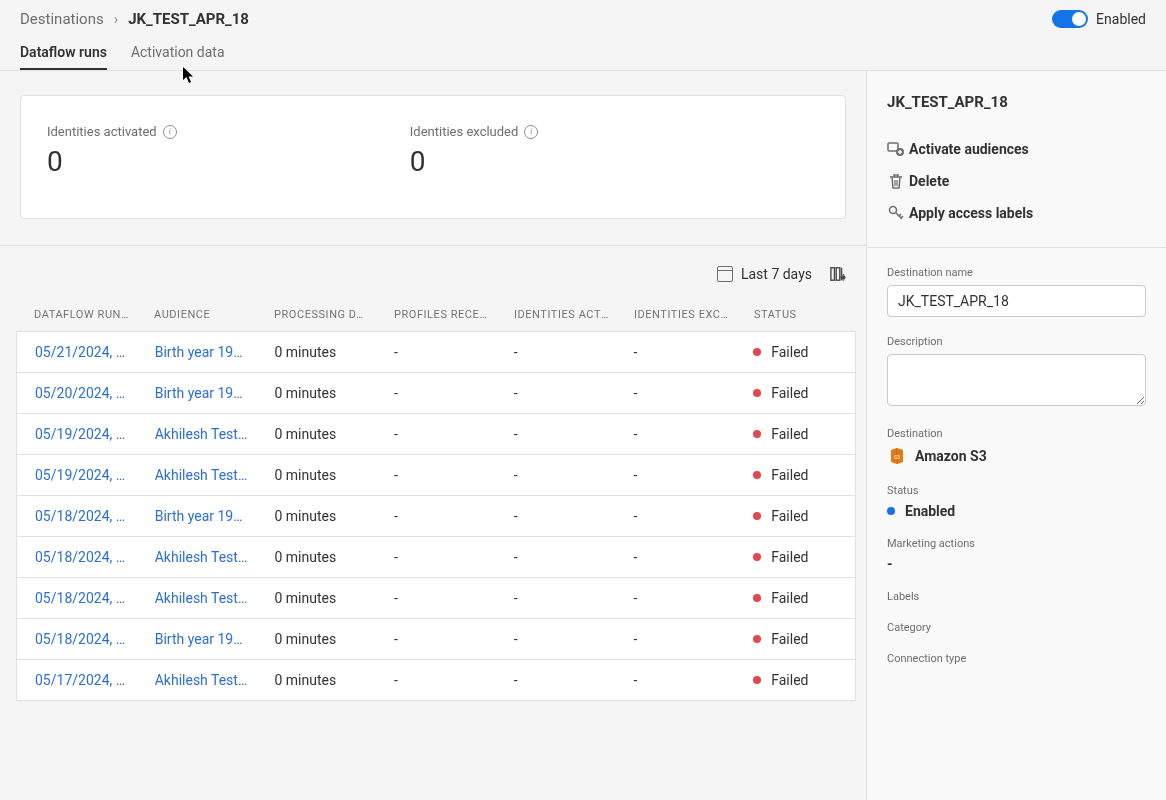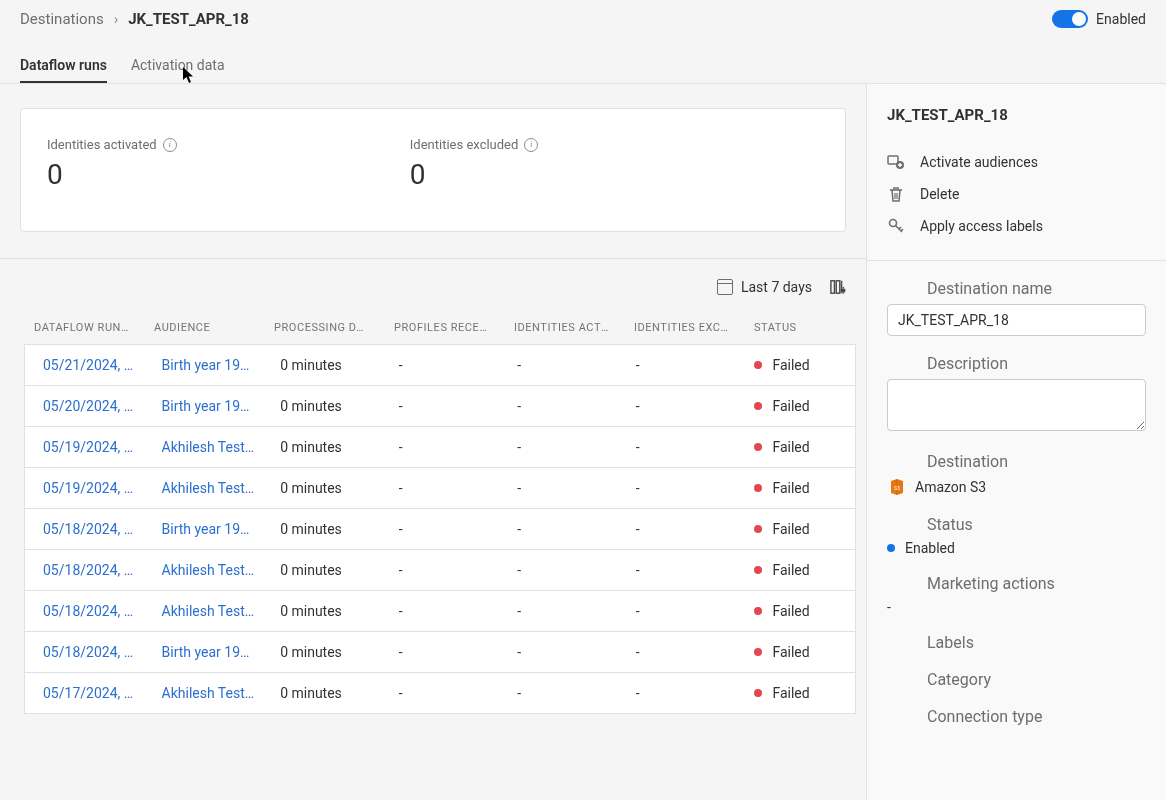--- a/index.html
+++ b/index.html
@@ -23,21 +23,21 @@
   .header{padding:10px 20px 0 20px;border-bottom:1px solid var(--border);}
   .breadcrumb-row{display:flex;align-items:flex-end;justify-content:space-between;padding-bottom:8px;}
   .breadcrumb{display:flex;align-items:center;gap:10px;font-size:15px;}
   .breadcrumb .root{color:var(--text-muted);}
   .breadcrumb .chev{color:var(--text-light);}
   .breadcrumb .current{font-weight:700;color:var(--text);}
   .toggle-wrap{display:flex;align-items:center;gap:8px;}
   .toggle{width:36px;height:18px;border-radius:9px;background:var(--toggle-blue);position:relative;}
   .toggle::after{content:"";position:absolute;width:14px;height:14px;border-radius:50%;background:#fff;top:2px;right:2px;}
   .toggle-label{font-size:14px;color:var(--text);}
-  .tabs{display:flex;gap:24px;margin-top:13px;}
+  .tabs{display:flex;gap:24px;}
   .tab{padding:8px 0 10px 0;font-size:14px;color:var(--text-muted);cursor:pointer;position:relative;}
   .tab.active{color:var(--text);font-weight:600;}
   .tab.active::after{content:"";position:absolute;left:0;right:0;bottom:0;height:2px;background:#323232;}
   
   .body{flex:1;display:flex;overflow:hidden;}
   .main{flex:1;display:flex;flex-direction:column;overflow:hidden;justify-content:flex-end;}
   .side{width:300px;border-left:1px solid var(--border);background:var(--panel-bg);padding:22px 20px;overflow:auto;}
   
   .stats-wrap{padding:24px 20px 26px 20px;border-bottom:1px solid var(--border);}
   .stats-card{background:var(--card);border:1px solid var(--border);border-radius:4px;padding:28px 26px 40px 26px;display:flex;}
@@ -57,36 +57,36 @@
   
   table{width:100%;border-collapse:collapse;table-layout:fixed;}
   thead th{text-align:left;font-size:11px;font-weight:400;letter-spacing:0.05em;color:var(--table-header);padding:10px 6px 10px 18px;text-transform:uppercase;overflow:hidden;text-overflow:ellipsis;white-space:nowrap;}
   tbody tr{border-top:1px solid var(--border);}
   tbody tr:first-child{border-top:1px solid var(--border);}
   tbody td{padding:12px 6px 12px 18px;font-size:14px;overflow:hidden;text-overflow:ellipsis;white-space:nowrap;background:#fff;}
   tbody td.link{color:var(--link);cursor:pointer;}
   .status-cell{display:flex;align-items:center;gap:10px;}
   .dot{width:8px;height:8px;border-radius:50%;background:var(--status-red);flex-shrink:0;}
   .dot.blue{background:var(--status-blue);}
-  .tbody-wrap{border:1px solid var(--border);border-top:none;border-radius:0;overflow:hidden;margin-left:8px;}
+  .tbody-wrap{border:1px solid var(--border);border-top:none;border-radius:0;overflow:hidden;}
   
   .side h3{margin:0 0 22px 0;font-size:15px;font-weight:700;}
   .action-list{list-style:none;padding:0;margin:0 0 18px 0;}
-  .action-list li{display:flex;align-items:center;gap:15px;padding:7px 0;cursor:pointer;color:var(--text);font-size:14px;}
+  .action-list li{display:flex;align-items:center;gap:4px;padding:7px 0;cursor:pointer;color:var(--text);font-size:14px;font-weight:bold;}
   .action-list li .icon{width:18px;height:18px;color:#6e6e6e;display:flex;align-items:center;justify-content:center;}
   .side-sep{border:none;border-top:1px solid var(--border);margin:10px -20px 18px -20px;}
   .field-group{margin-bottom:18px;}
-  .field-label{font-size:16px;color:var(--text-muted);margin-bottom:6px;margin-left:40px;}
+  .field-label{font-size:11px;color:var(--text-muted);margin-bottom:6px;}
   .text-input,.text-area{width:100%;border:1px solid #cacaca;border-radius:4px;padding:7px 10px;font-size:14px;background:#fff;color:var(--text);}
   .text-area{min-height:52px;resize:vertical;}
   .dest-row{display:flex;align-items:center;gap:8px;}
   .dest-icon{width:20px;height:20px;position:relative;}
   .dest-icon svg{width:20px;height:20px;}
   .status-row{display:flex;align-items:center;gap:10px;}
-  .val{font-size:14px;color:var(--text);}
+  .val{font-size:14px;color:var(--text);font-weight:bold;}
   
   .cursor{position:absolute;left:182px;top:66px;width:14px;height:18px;pointer-events:none;}
   .cursor svg{width:14px;height:18px;}
 </style>
 </head>
 <body>
 
 <div class="page">
 
   <div class="header">

